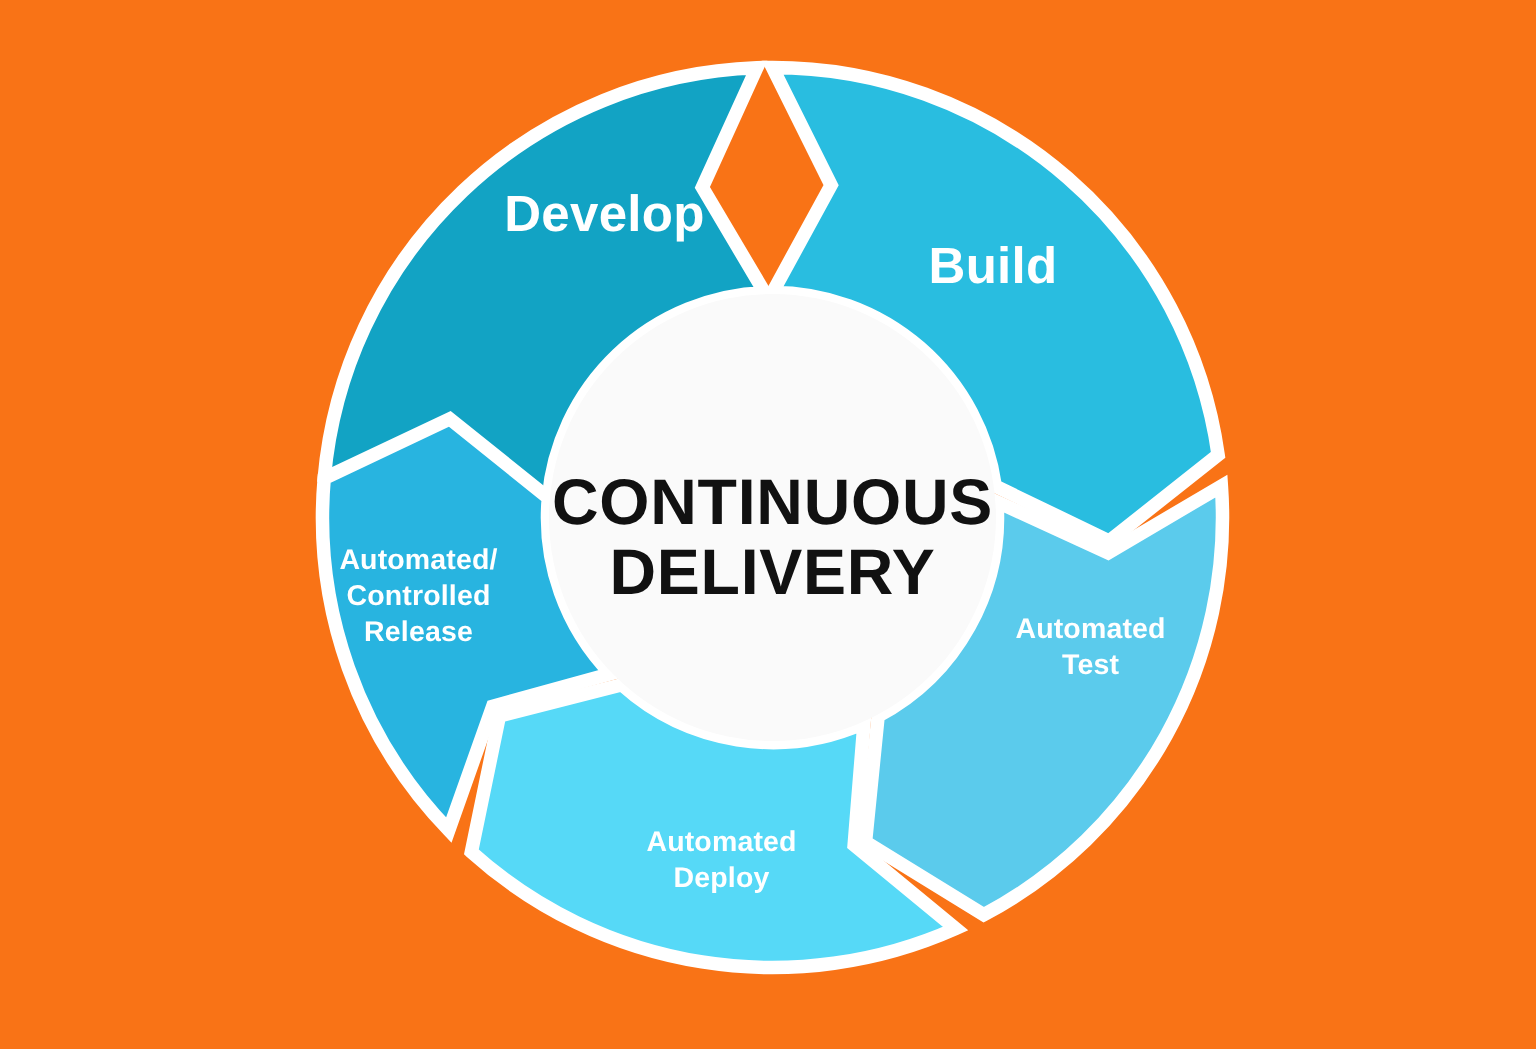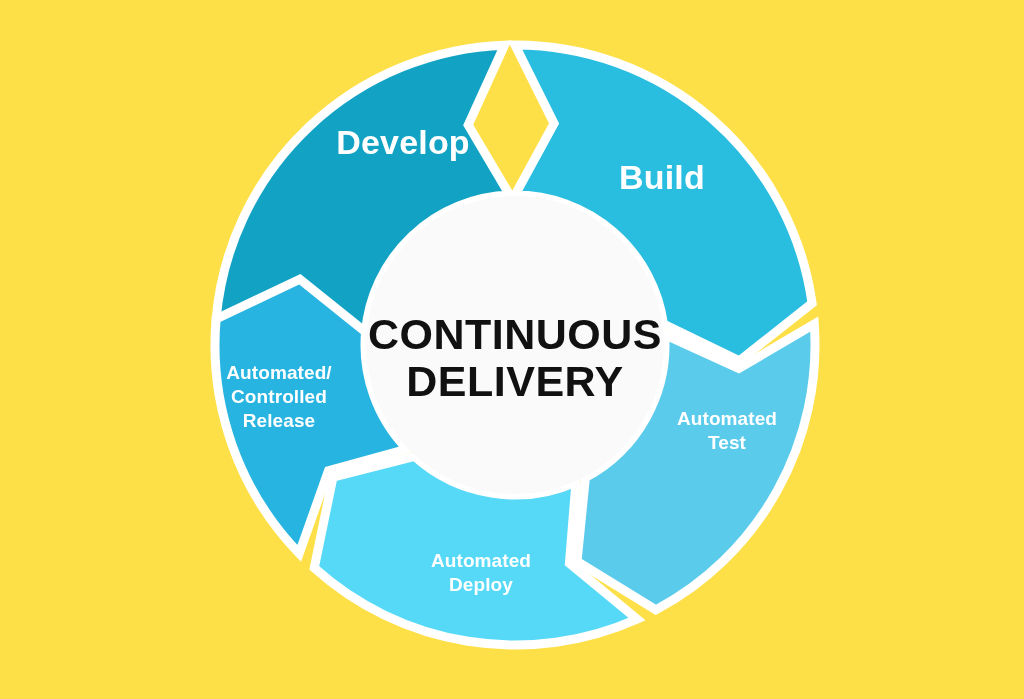--- a/index.html
+++ b/index.html
@@ -52,21 +52,21 @@
     font-family: "Liberation Sans", sans-serif;
     font-weight: bold;
     font-size: 43px;
     text-anchor: middle;
     letter-spacing: 0.5px;
   }
 </style>
 </head>
 <body>
 
-<div id="diagram-root" style="background: #fde047;">
+<div id="diagram-root" style="background: #f97316;">
   <svg id="cycle-svg" viewBox="0 0 1024 699" xmlns="http://www.w3.org/2000/svg">
 
     <path class="seg-path" d="M 504.53 45.18 A 300 300 0 0 0 216.14 318.85 L 291.68 372.42 L 365.57 331.93 A 150 150 0 0 1 509.77 195.09 L 468.22 124.92 Z" fill="#12A3C4" stroke="#ffffff"></path>
 
     <path class="seg-path" d="M 515.00 45.00 A 300 300 0 0 1 812.08 303.25 L 739.45 360.70 L 663.54 324.12 A 150 150 0 0 0 515.00 195.00 L 554.07 123.42 Z" fill="#29BDE0" stroke="#ffffff"></path>
 
     <path class="seg-path" d="M 814.27 324.07 A 300 300 0 0 1 655.84 609.88 L 577.02 561.28 L 585.42 477.44 A 150 150 0 0 0 664.63 334.54 L 738.77 368.52 Z" fill="#5BCBEC" stroke="#ffffff"></path>
 
     <path class="seg-path" d="M 637.02 619.06 A 300 300 0 0 1 314.26 567.94 L 332.97 477.25 L 414.63 456.47 A 150 150 0 0 0 576.01 482.03 L 569.43 563.32 Z" fill="#56D9F7" stroke="#ffffff"></path>
 

